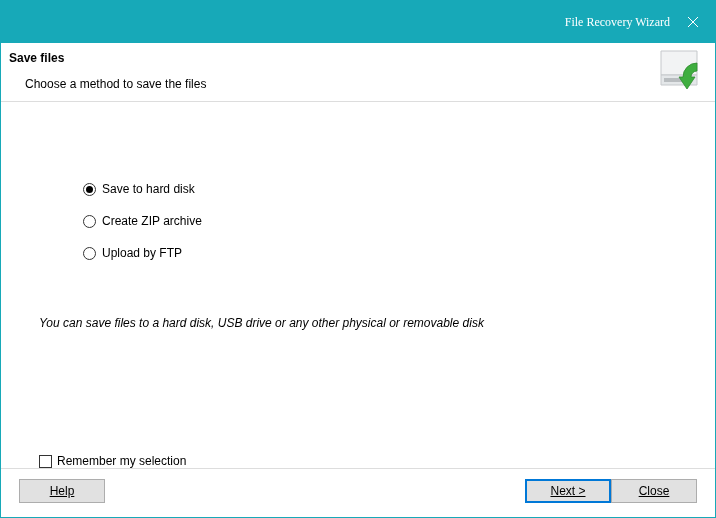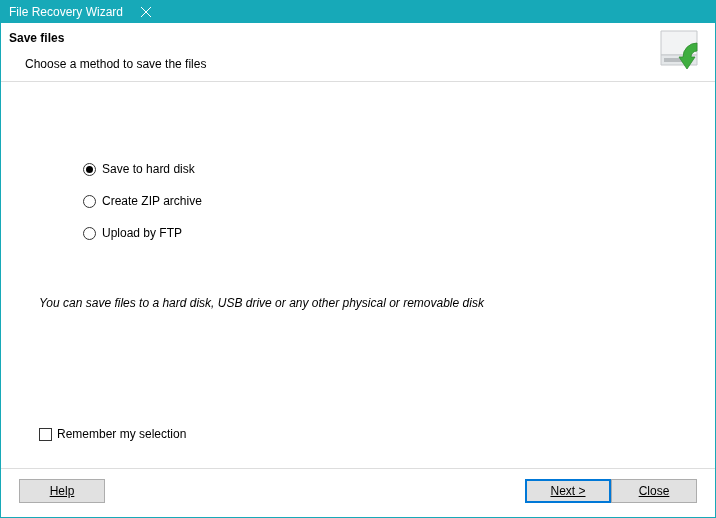--- a/index.html
+++ b/index.html
@@ -9,27 +9,28 @@
     font-size: 12px;
     background: #fff;
     color: #000;
     width: 716px;
     height: 518px;
     border: 1px solid #17a9b8;
     position: relative;
     overflow: hidden;
   }
   .titlebar {
-    height: 22px;
+    height: 42px;
     background: #17a9b8;
     color: #fff;
     display: flex;
     align-items: center;
-    justify-content: flex-start;
+    justify-content: flex-end;
     padding-left: 8px;
+    font-family: Liberation Serif, serif;
   }
   .titlebar .title { font-size: 12px; }
   .titlebar .close-btn {
     width: 45px;
     height: 30px;
     display: flex;
     align-items: center;
     justify-content: center;
     cursor: default;
   }
@@ -67,21 +68,21 @@
   .radio-circle.selected::after {
     content: "";
     width: 7px; height: 7px;
     background: #000;
     border-radius: 50%;
   }
   .hint { margin-top: 56px; font-size: 12px; font-style: italic; }
   .remember-row {
     position: absolute;
     left: 38px;
-    bottom: 13px;
+    bottom: 6px;
     display: flex;
     align-items: center;
     cursor: default;
     justify-content: space-between;
   }
   .chk {
     width: 13px; height: 13px;
     border: 1px solid #333;
     background: #fff;
     margin-right: 5px;

